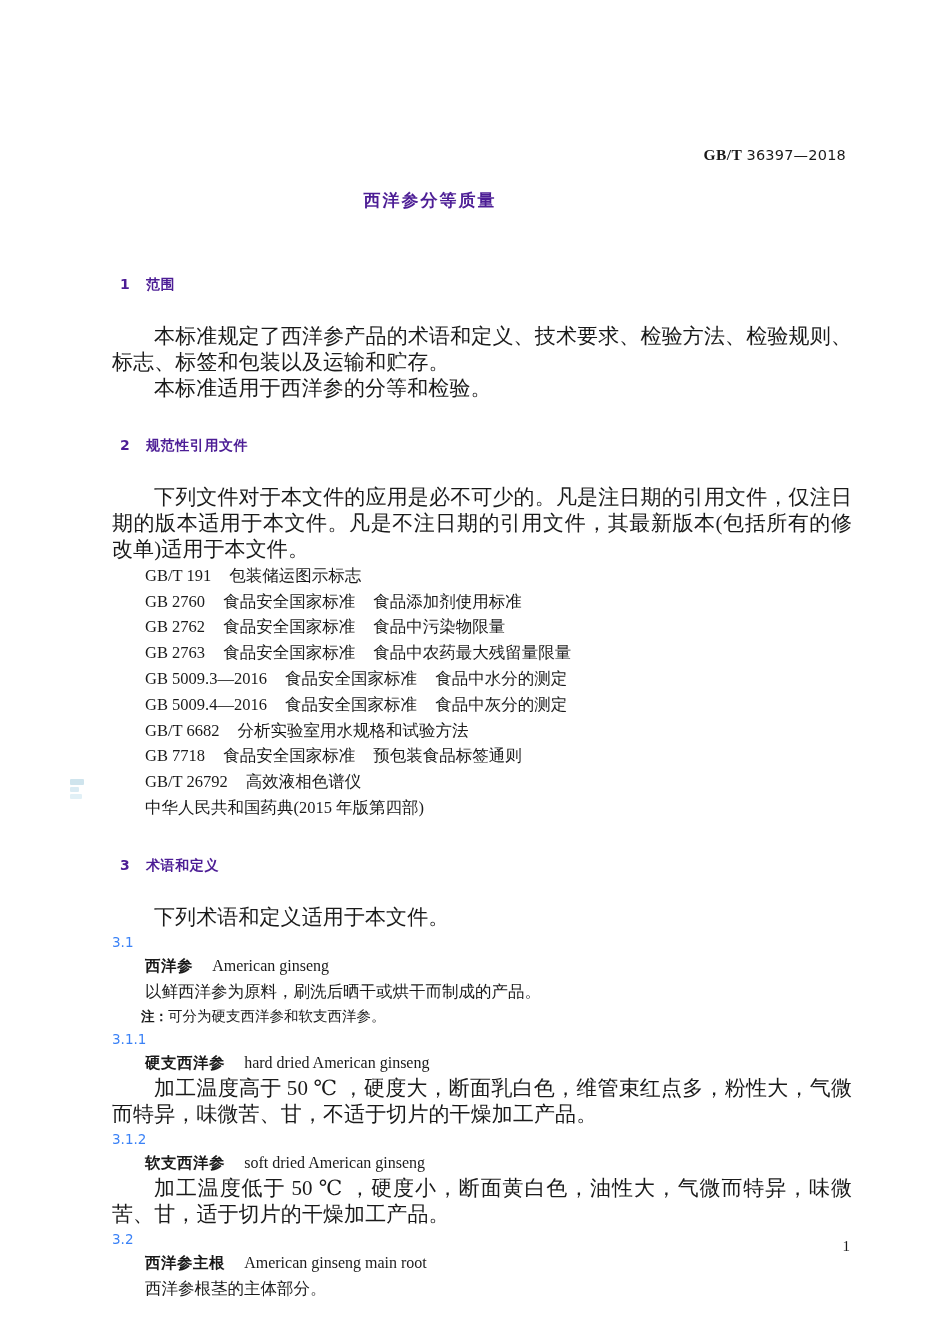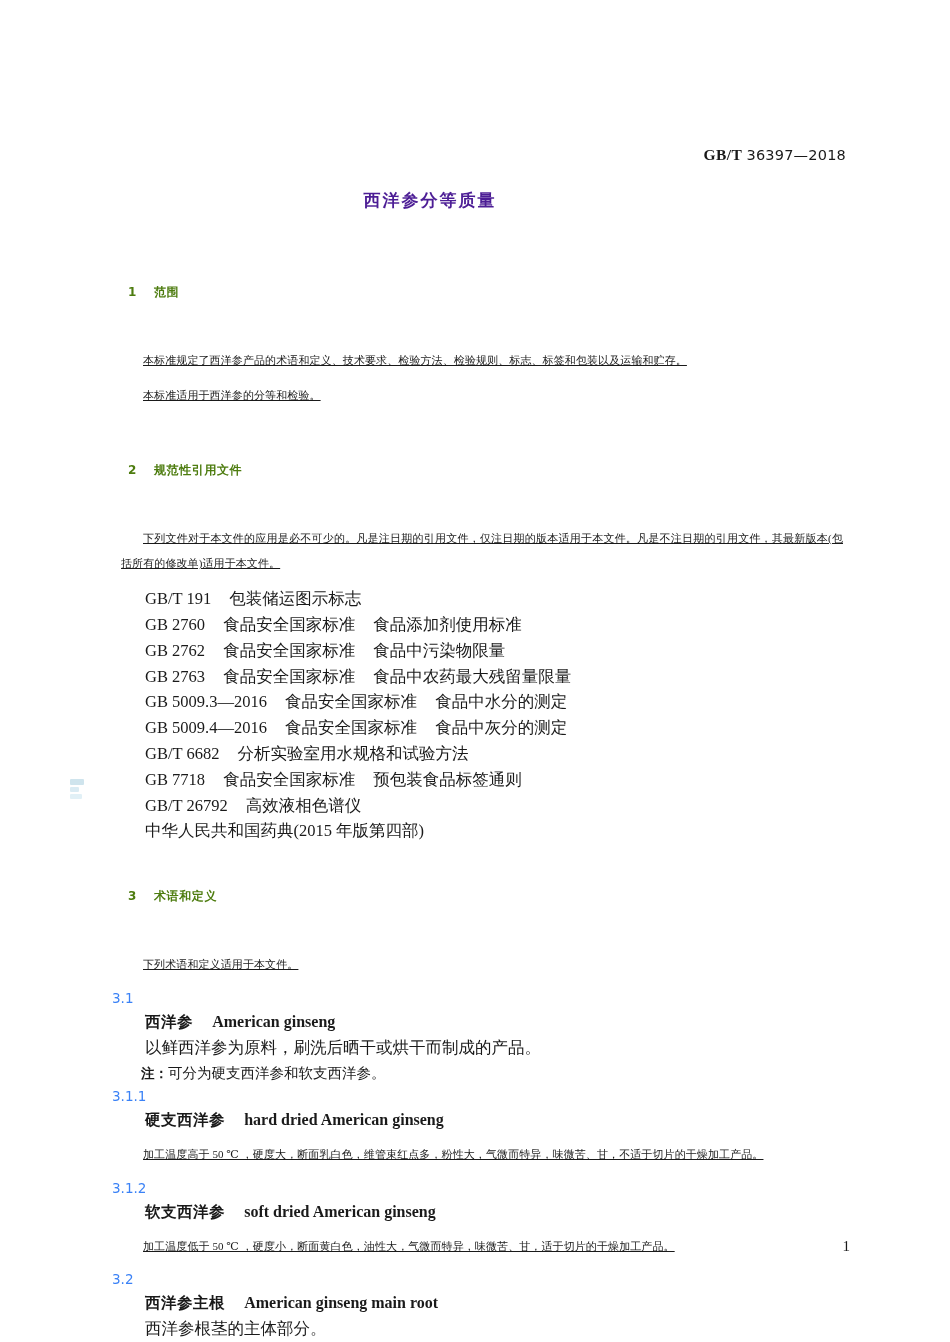--- a/index.html
+++ b/index.html
@@ -55,38 +55,37 @@
   .content {
     position: absolute;
     top: 268px;
     left: 112px;
     width: 740px;
   }
 
   .clause-heading {
     font-family: "DejaVu Sans", sans-serif;
     font-weight: bold;
-    font-size: 12px;
-    color: #4d7c0f;
+    font-size: 14px;
+    color: #4c1d95;
     letter-spacing: 0.6px;
-    margin: 16px;
+    margin: 8px;
   }
   .clause-heading .num {
     display: inline-block;
     min-width: 26px;
   }
 
   p.para {
-    margin: 9px;
-    font-size: 11px;
+    margin: 0;
+    font-size: 21px;
     line-height: 25.8px;
     text-align: justify;
     text-justify: inter-ideograph;
     letter-spacing: 0.1px;
-    text-decoration: underline;
   }
   p.indent {
     text-indent: 2em;
   }
 
   .ref-list {
     margin: 0;
     padding: 0;
     list-style: none;
   }
@@ -119,21 +118,21 @@
     font-weight: bold;
   }
   .term-cn {
     font-family: "DejaVu Sans", sans-serif;
     font-weight: bold;
     font-size: 15.5px;
     letter-spacing: 0.5px;
   }
   .term-en {
     font-family: "Liberation Serif", serif;
-    font-weight: bold;
+    font-weight: normal;
     font-size: 16px;
     margin-left: 1.2em;
   }
   .def-line {
     margin: 0;
     padding-left: 2em;
     font-size: 16.5px;
     line-height: 25.8px;
   }
   .note-line {

